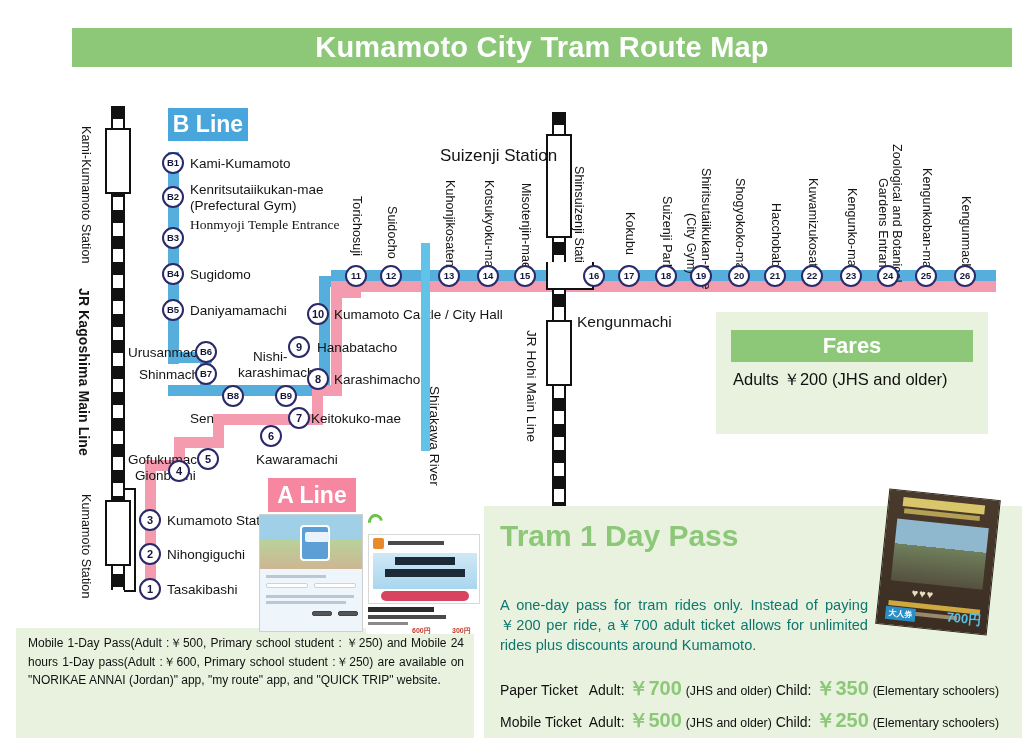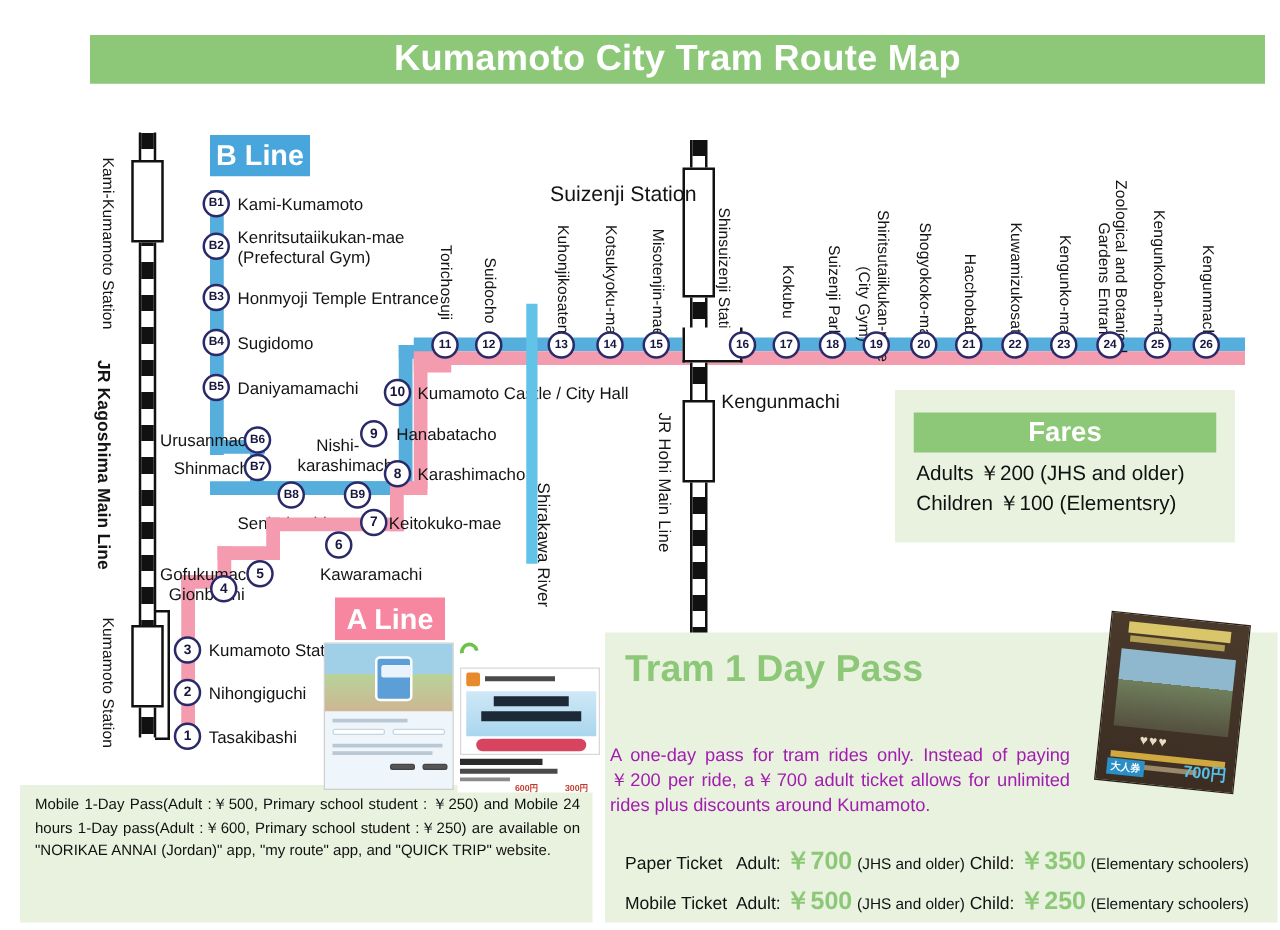--- a/index.html
+++ b/index.html
@@ -76,21 +76,21 @@
   }
 
   #fares-box{ left:716px; top:312px; width:272px; height:122px; }
   #fares-head{ left:731px; top:330px; width:242px; height:32px; }
   #fares-lines{ left:733px; top:368px; width:260px; }
   #fares-lines .fl{ font-size:16.5px; line-height:1.45; color:#111; }
 
   #daypass-box{ left:484px; top:506px; width:538px; height:232px; }
   #dp-title{ left:500px; top:520px; width:300px; }
   #dp-title .l{ color:#8cc878; font-weight:bold; font-size:30px; line-height:1.06; }
-  #dp-desc{ left:488px; top:596px; width:368px; font-size:14.6px; line-height:1.36; color:#a21caf; text-align:justify;}
+  #dp-desc{ left:500px; top:596px; width:368px; font-size:14.6px; line-height:1.36; color:#0f766e; text-align:justify;}
   .pricerow{ font-size:14px; color:#111; white-space:nowrap; }
   .pricerow .big{ color:#8cc878; font-weight:bold; font-size:20px; }
   .pricerow .sm{ font-size:12.3px; }
   #dp-p1{ left:500px; top:675px; }
   #dp-p2{ left:500px; top:707px; }
 
   #mobile-box{ left:16px; top:628px; width:458px; height:110px; }
   #mobile-text{ left:28px; top:634px; width:436px; font-size:12px; line-height:1.55; color:#111; text-align:justify; }
 
   
@@ -187,21 +187,21 @@
 <div class="abs badge" id="b-line-badge">B Line</div>
 
 <div class="abs node small" style="left:162px;top:152px;">B1</div>
 <div class="abs lbl" style="left:190px;top:156px;">Kami-Kumamoto</div>
 
 <div class="abs node small" style="left:162px;top:186px;">B2</div>
 <div class="abs lbl" style="left:190px;top:182px;">Kenritsutaiikukan-mae</div>
 <div class="abs lbl" style="left:190px;top:198px;">(Prefectural Gym)</div>
 
 <div class="abs node small" style="left:162px;top:227px;">B3</div>
-<div class="abs lbl" style="left:190px;top:231px;">Honmyoji Temple Entrance</div>
+<div class="abs lbl" style="left:190px;top:217px;font-family:Liberation Serif, serif;">Honmyoji Temple Entrance</div>
 
 <div class="abs node small" style="left:162px;top:263px;">B4</div>
 <div class="abs lbl" style="left:190px;top:267px;">Sugidomo</div>
 
 <div class="abs node small" style="left:162px;top:299px;">B5</div>
 <div class="abs lbl" style="left:190px;top:303px;text-align:center;">Daniyamamachi</div>
 
 <div class="abs node small" style="left:195px;top:341px;">B6</div>
 <div class="abs lbl" style="left:128px;top:345px;">Urusanmachi</div>
 
@@ -322,21 +322,20 @@
 <div class="abs node small" style="left:915px;top:265px;">25</div>
 <div class="abs vlbl" style="left:920px;top:168px;">Kengunkoban-mae</div>
 
 <div class="abs node small" style="left:954px;top:265px;text-align:center;">26</div>
 <div class="abs vlbl" style="left:959px;top:196px;">Kengunmachi</div>
 
 <div class="abs panel-green" id="fares-box"></div>
 <div class="abs fares-head" id="fares-head">Fares</div>
 <div class="abs" id="fares-lines">
   <div class="fl">Adults ￥200 (JHS and older)</div>
-  <div class="fl">Children ￥100 (Elementsry)</div>
 </div>
 
 <div class="abs panel-green" id="daypass-box"></div>
 <div class="abs" id="dp-title">
   <div class="l">Tram 1 Day Pass</div>
 </div>
 <div class="abs" id="dp-desc">A one-day pass for tram rides only. Instead of paying ￥200 per ride, a￥700 adult ticket allows for unlimited rides plus discounts around Kumamoto.</div>
 
 <div class="abs pricerow" id="dp-p1">
   <span>Paper Ticket</span>&nbsp;&nbsp;

